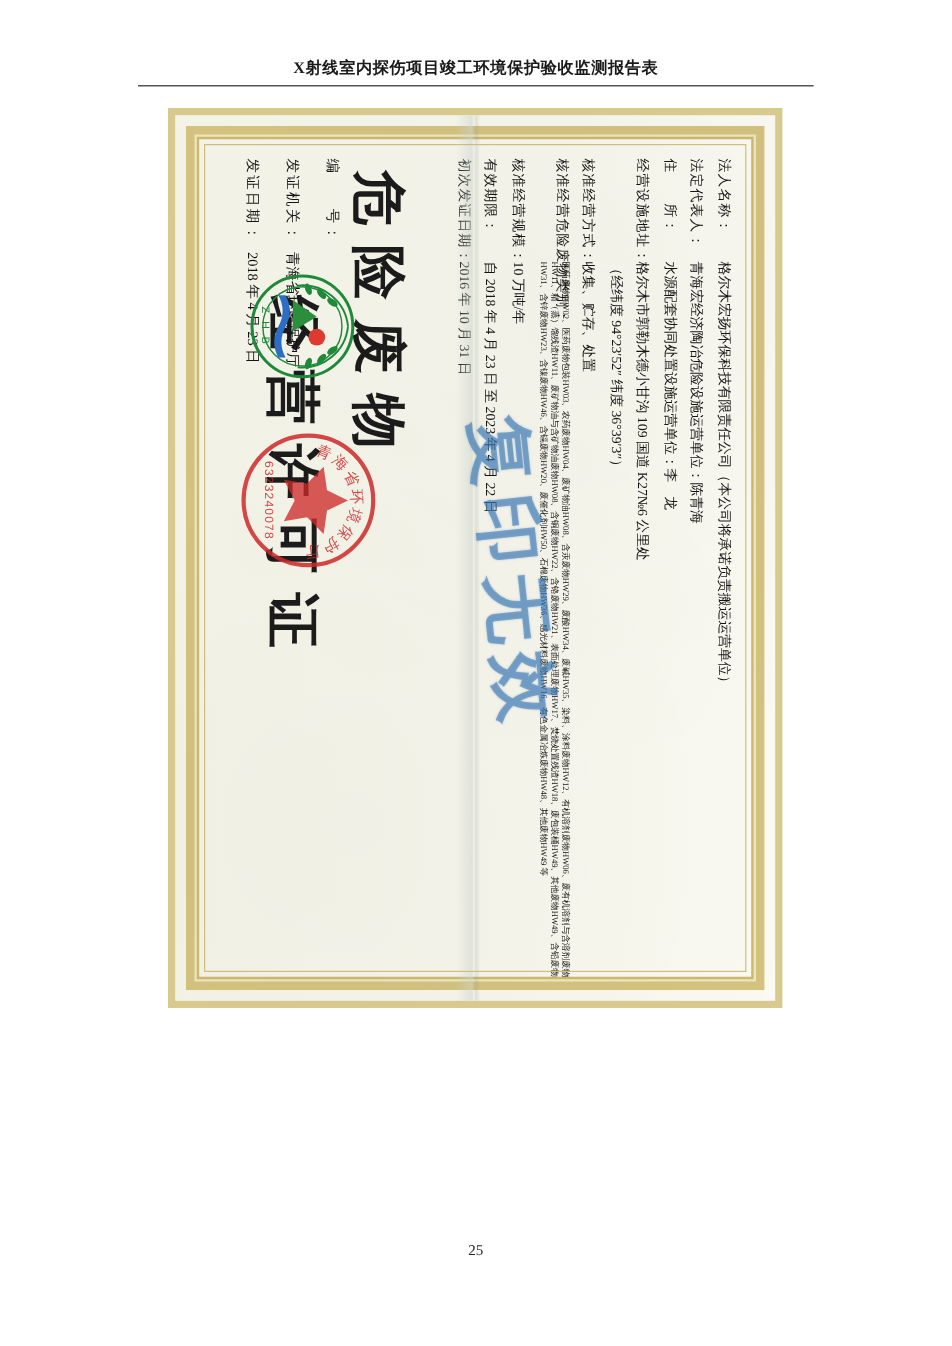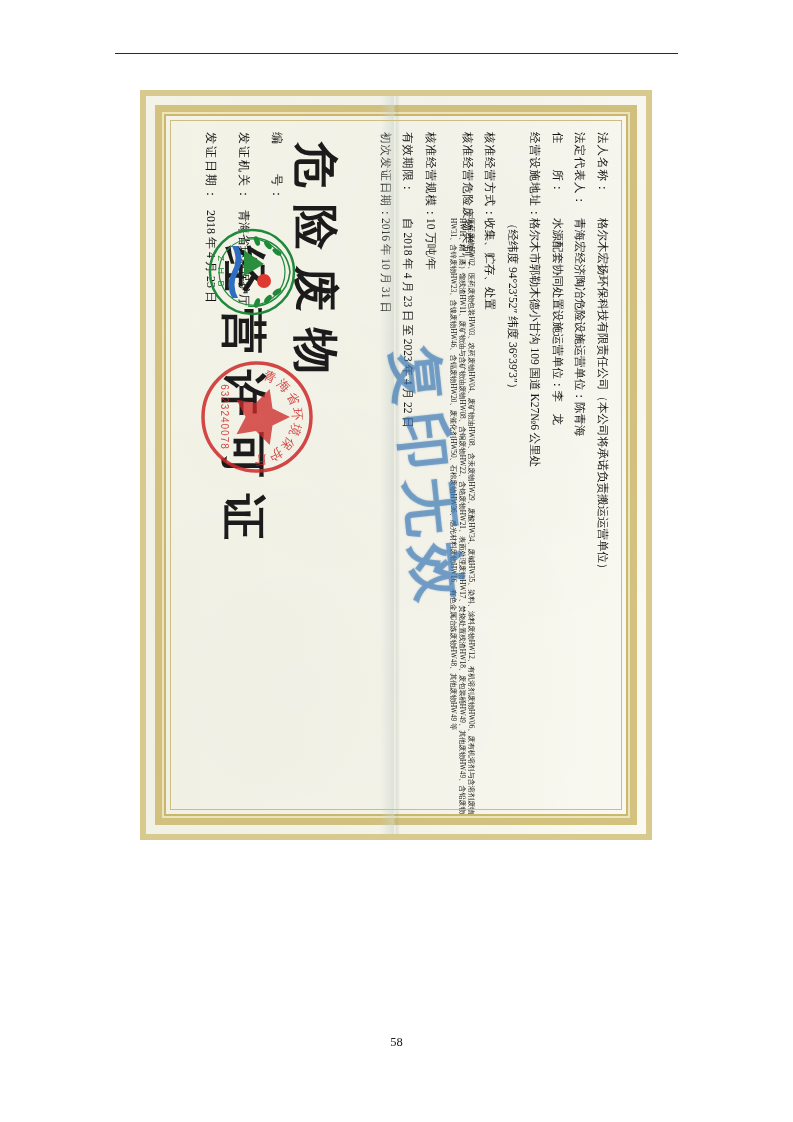--- a/index.html
+++ b/index.html
@@ -245,20 +245,21 @@
     pointer-events: none;
     background:
       radial-gradient(circle at 20% 30%, rgba(0,0,0,0.025), rgba(0,0,0,0) 60%),
       radial-gradient(circle at 80% 70%, rgba(0,0,0,0.02), rgba(0,0,0,0) 60%);
   }
 </style>
 </head>
 <body>
 
 <div class="page-header">
+  <div class="title">X射线室内探伤项目竣工环境保护验收监测报告表</div>
   <div class="rule"></div>
 </div>
 
 <div class="scan-area">
   <div class="cert-rotor">
     <div class="cert">
 
       <div class="fields">
 
         <div class="field-row">
@@ -371,13 +372,13 @@
           </text>
           <text x="59" y="95" text-anchor="middle" fill="#cf2a2a" font-family="Liberation Sans, sans-serif" font-size="10" letter-spacing="1">6323240078</text>
         </svg>
       </div>
 
       <div class="noise"></div>
     </div>
   </div>
 </div>
 
-<div class="page-number">58</div>
+<div class="page-number">25</div>
 
 </body></html>

